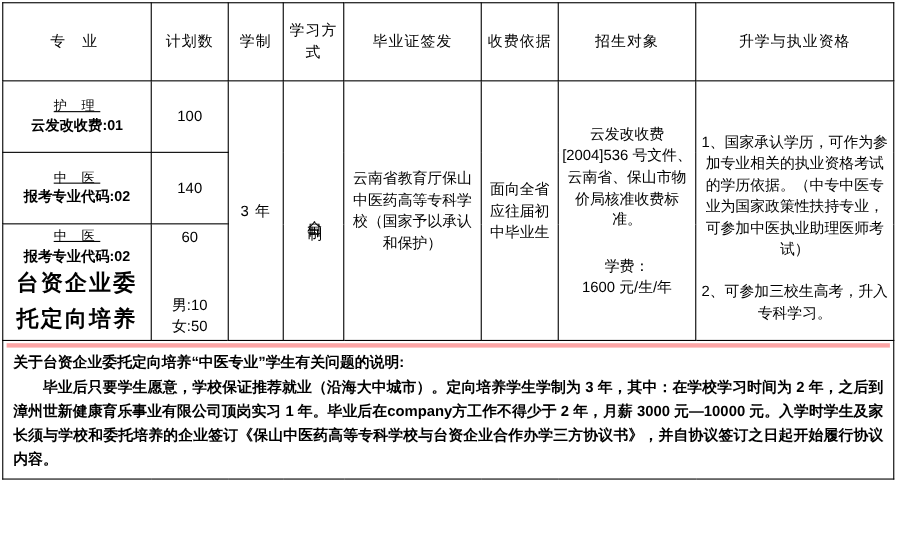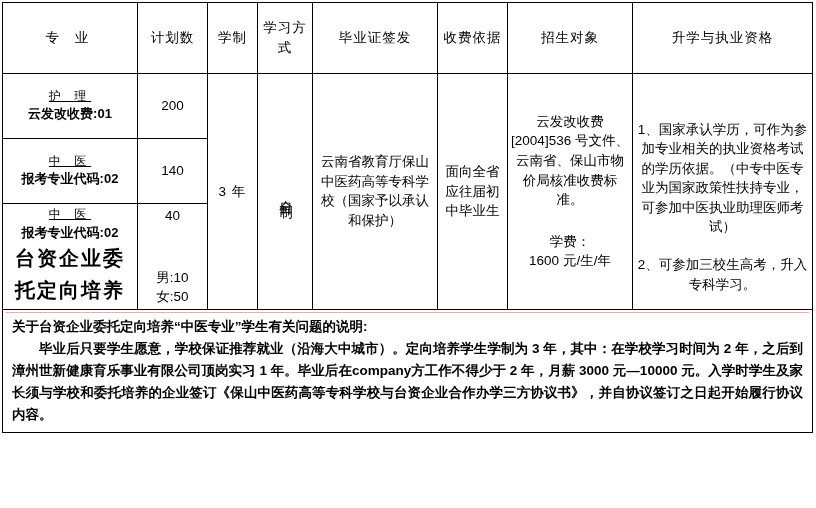--- a/index.html
+++ b/index.html
@@ -103,21 +103,21 @@
     line-height: 1.5;
   }
   .note-body {
     font-size: 13.5px;
     text-align: justify;
     padding: 0 6px 5px 6px;
     line-height: 1.62;
   }
   .note-body .indent { text-indent: 2em; display: block; font-weight: bold; }
   td.note-cell { padding: 0; border-top: none; }
-  .note-wrap { border-top: 1px solid #fca5a5; }
+  .note-wrap { border-top: 4px solid #fca5a5; }
 </style>
 </head>
 <body>
 
 <div class="sheet">
   <table class="main">
     <colgroup>
       <col style="width:135px">
       <col style="width:70px">
       <col style="width:50px">
@@ -137,21 +137,21 @@
         <th class="hdr">收费依据</th>
         <th class="hdr">招生对象</th>
         <th class="hdr">升学与执业资格</th>
       </tr>
 
       <tr>
         <td class="major-cell">
           <div class="major-name">护  理</div>
           <div class="major-code">云发改收费:01</div>
         </td>
-        <td class="plan-cell" style="height:60px;">200</td>
+        <td class="plan-cell" style="height:60px;">100</td>
         <td rowspan="3" class="vert">
           <span>3 年</span>
         </td>
         <td rowspan="3" class="vert">
           <span class="vtext">全日制</span>
         </td>
         <td rowspan="3" class="cert-cell">云南省教育厅保山中医药高等专科学校（国家予以承认和保护）</td>
         <td rowspan="3" class="cert-cell">面向全省应往届初中毕业生</td>
         <td rowspan="3" class="fee-cell">
           <div>云发改收费[2004]536 号文件、云南省、保山市物价局核准收费标准。</div>
@@ -172,21 +172,21 @@
         <td class="plan-cell" style="height:60px;margin-top:24px;">140</td>
       </tr>
 
       <tr>
         <td class="major-cell">
           <div class="major-name">中  医</div>
           <div class="major-code">报考专业代码:02</div>
           <div class="major-sub">台资企业委托定向培养</div>
         </td>
         <td class="plan-cell" style="height:100px;">
-          <div>40</div>
+          <div>60</div>
           <div style="margin-top:42px;">男:10</div>
           <div>女:50</div>
         </td>
       </tr>
 
       <tr>
         <td colspan="8" class="note-cell">
           <div class="note-wrap">
             <div class="note-title">关于台资企业委托定向培养“中医专业”学生有关问题的说明:</div>
             <div class="note-body">

